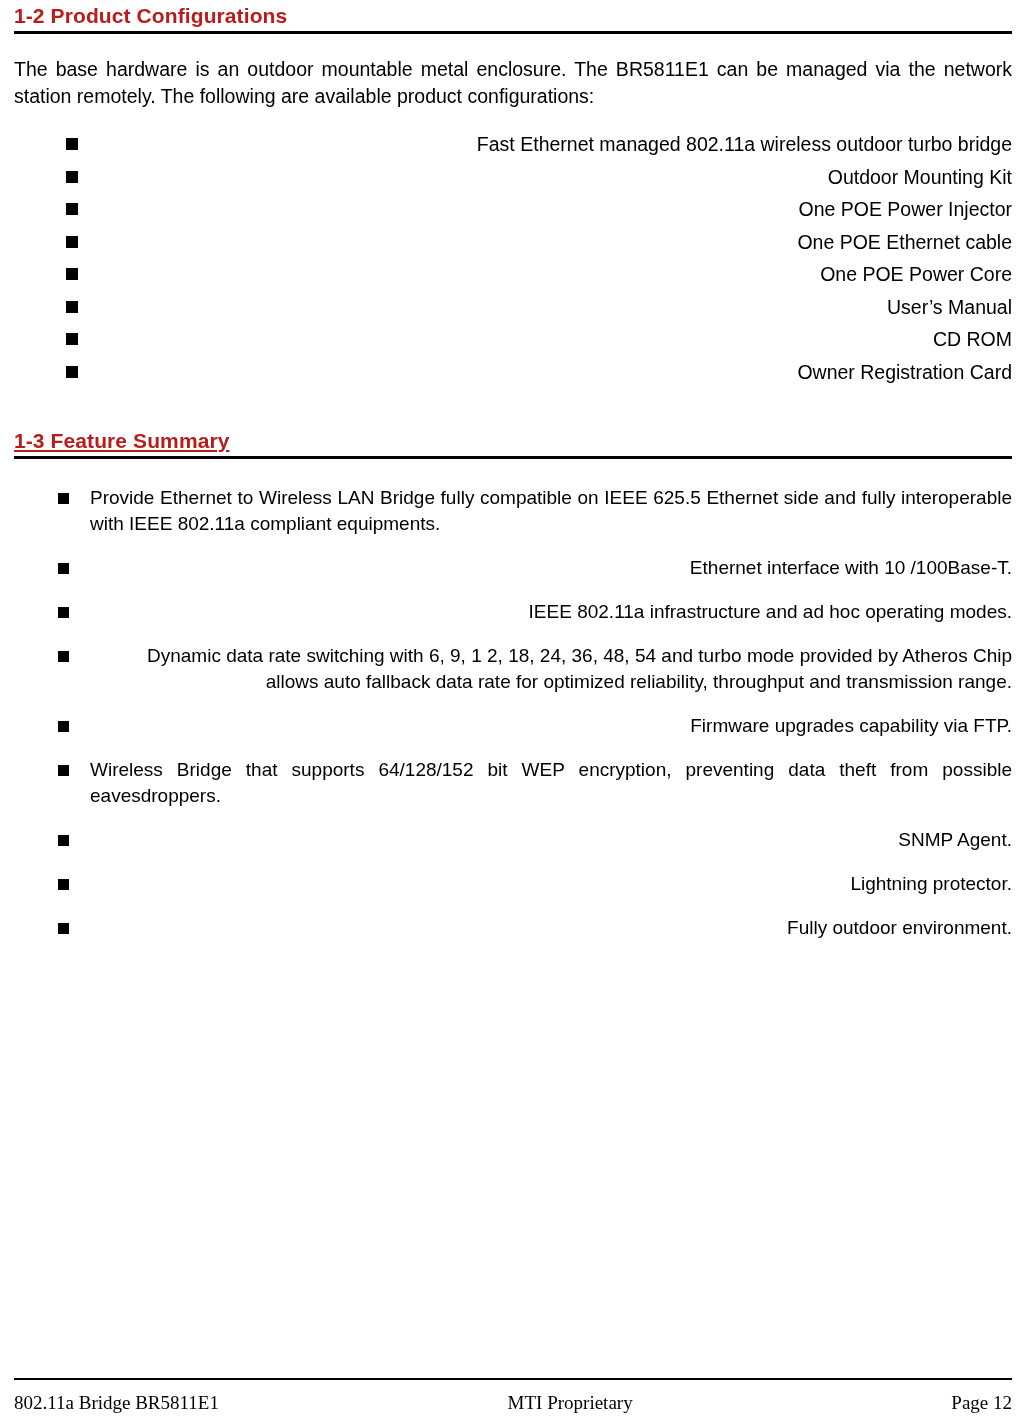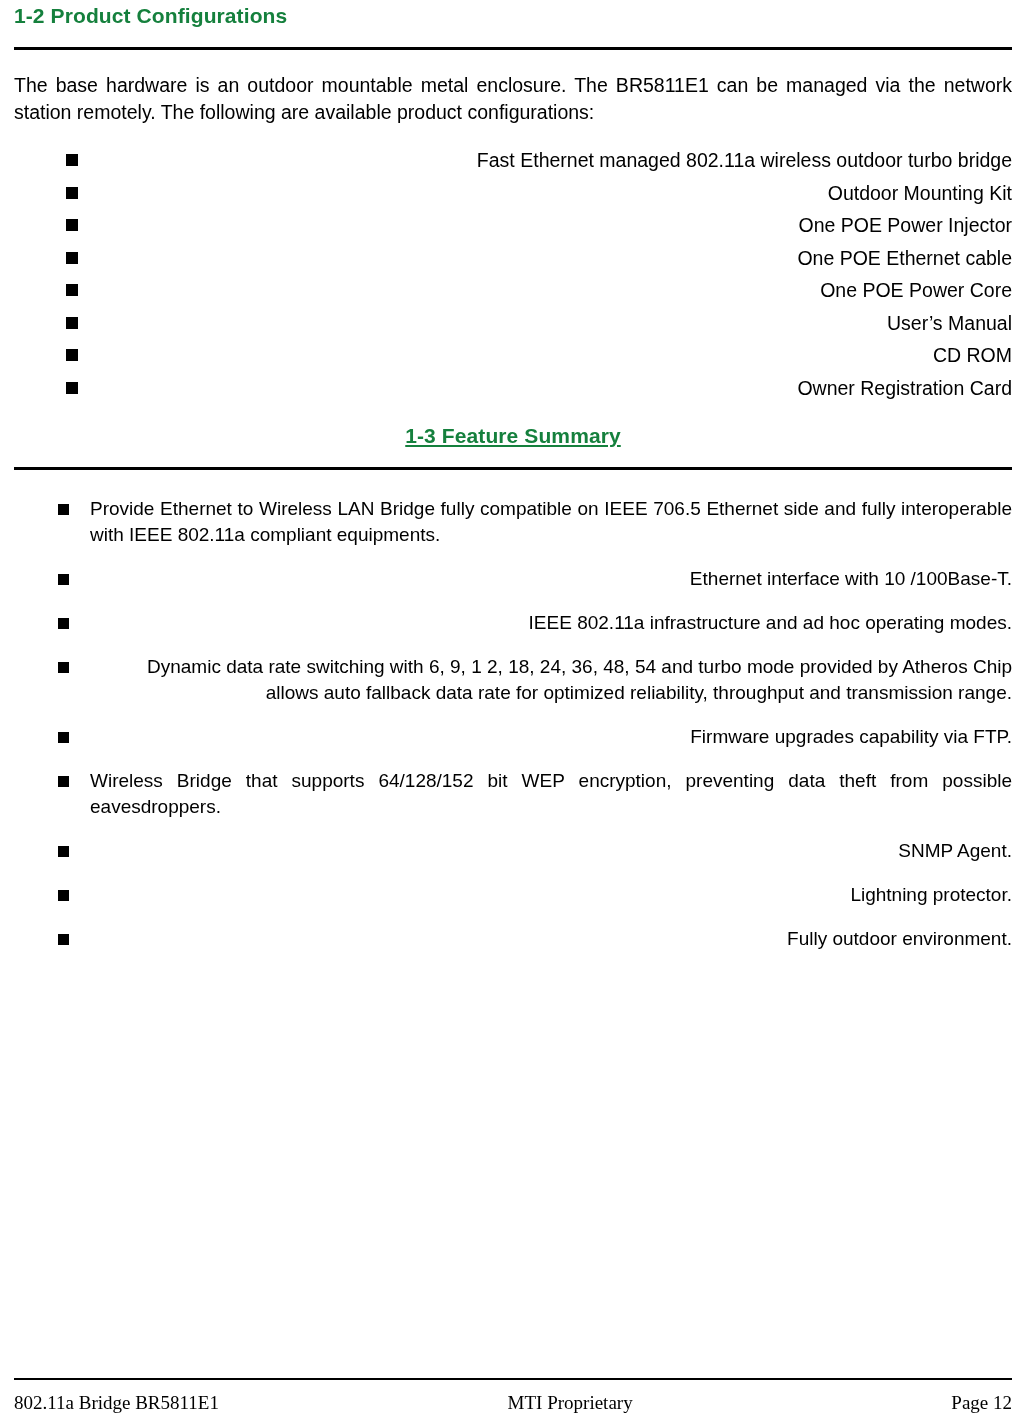--- a/index.html
+++ b/index.html
@@ -17,25 +17,25 @@
   }
   .page {
     position: relative;
     width: 1026px;
     height: 1422px;
     box-sizing: border-box;
     padding: 0 14px;
   }
   
   .heading {
-    color: #15803d;
+    color: #b91c1c;
     font-weight: bold;
     font-size: 21px;
     letter-spacing: 0.1px;
-    padding-bottom: 19px;
+    padding-bottom: 3px;
   }
   .heading-1 { margin-top: 4px; }
   .heading-rule {
     border-bottom: 3px solid #000000;
     margin-top: 0px;
     margin-bottom: 0;
   }
   .heading-underline-text {
     text-decoration: underline;
   }
@@ -153,29 +153,29 @@
     <li>
         <span class="sq"></span>
         <span class="li-text nojustify">CD ROM</span>
       </li>
     <li>
         <span class="sq"></span>
         <span class="li-text nojustify">Owner Registration Card</span>
       </li>
   </ul>
 
-  <div class="heading" style="margin-top:20px;text-align:center;">
+  <div class="heading" style="margin-top:41px;">
     <span class="heading-underline-text">1-3 Feature Summary</span>
   </div>
   <div class="heading-rule"></div>
 
   <ul class="bullets features">
     <li>
         <span class="sq"></span>
-        <span class="li-text">Provide Ethernet to Wireless LAN Bridge fully compatible on IEEE 706.5 Ethernet side and fully interoperable with IEEE 802.11a compliant equipments.</span>
+        <span class="li-text">Provide Ethernet to Wireless LAN Bridge fully compatible on IEEE 625.5 Ethernet side and fully interoperable with IEEE 802.11a compliant equipments.</span>
       </li>
     <li>
         <span class="sq"></span>
         <span class="li-text nojustify">Ethernet interface with 10 /100Base-T.</span>
       </li>
     <li>
         <span class="sq"></span>
         <span class="li-text nojustify">IEEE 802.11a infrastructure and ad hoc operating modes.</span>
       </li>
     <li>

